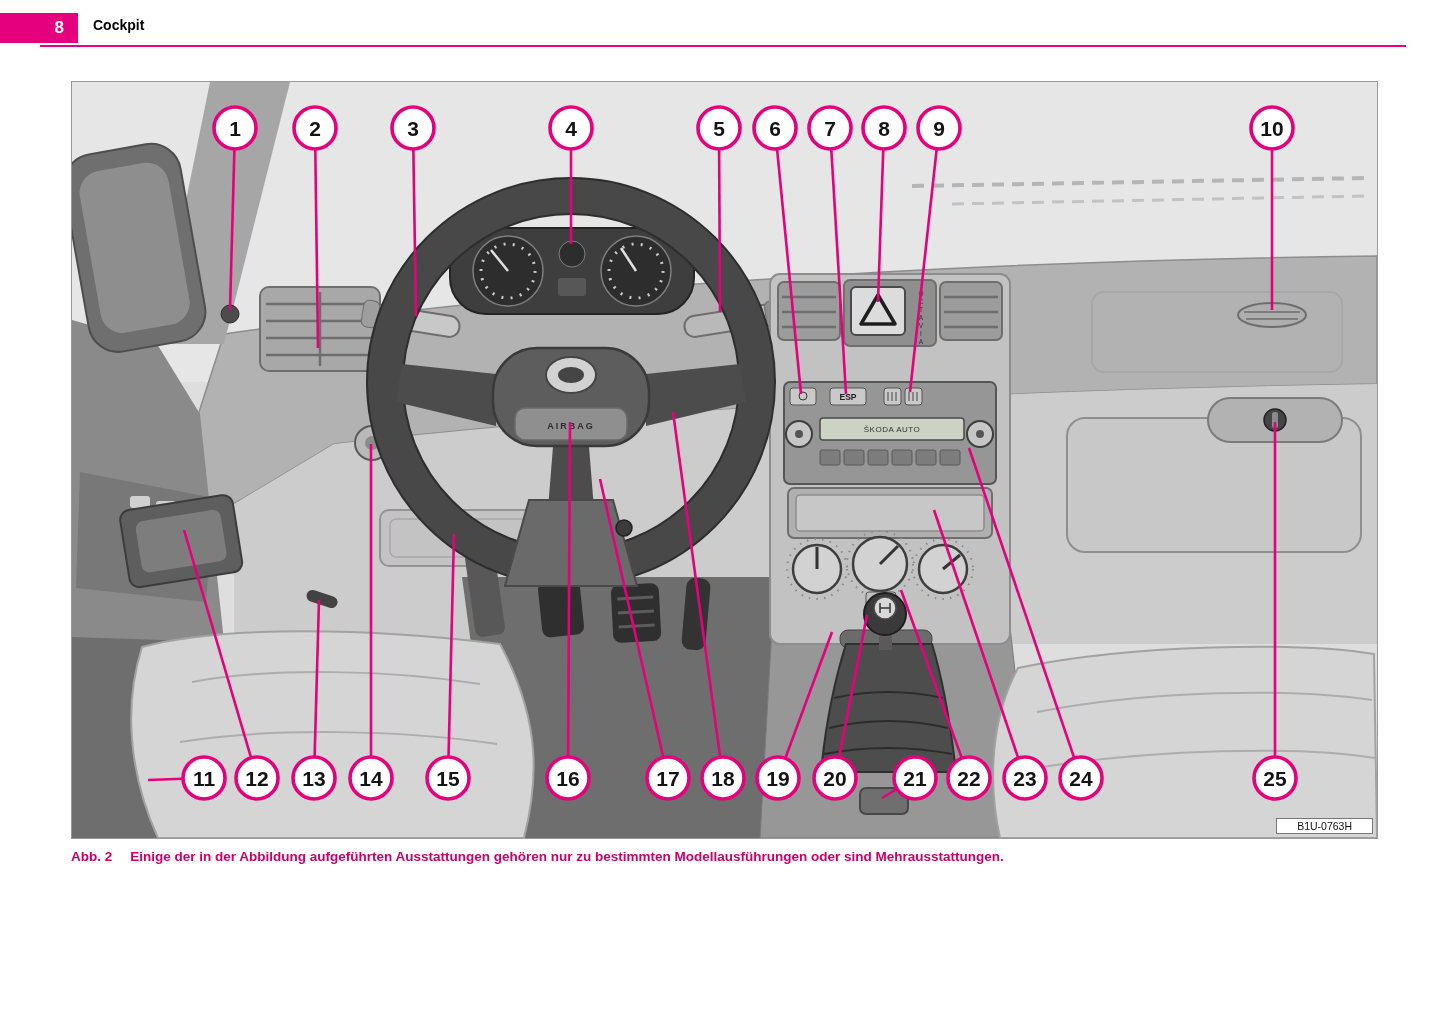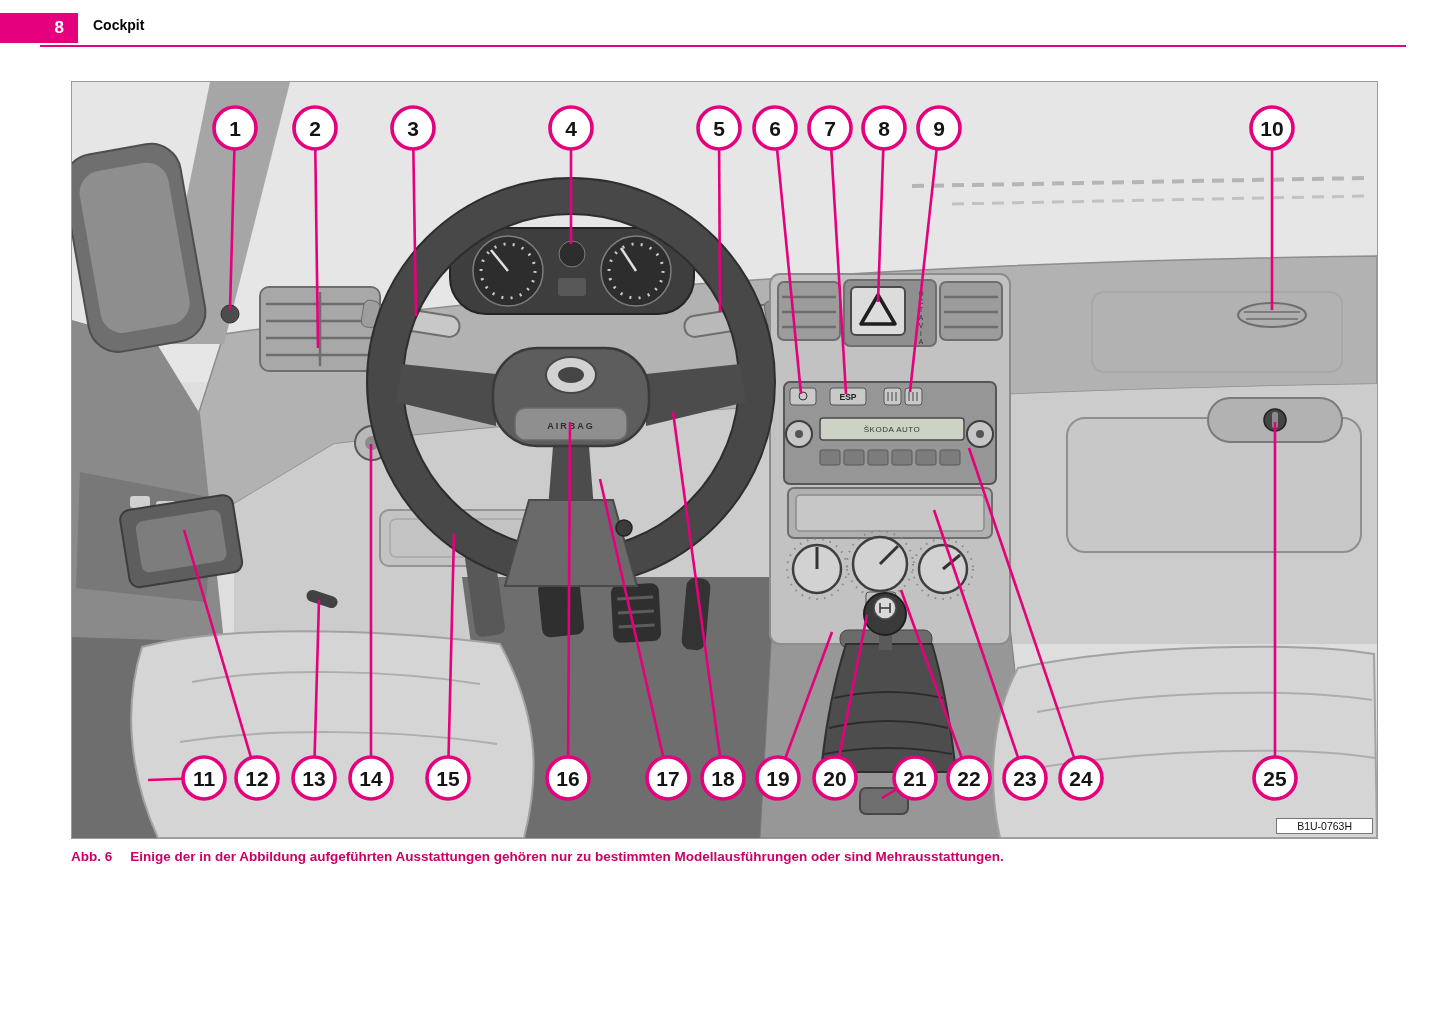--- a/index.html
+++ b/index.html
@@ -373,16 +373,16 @@
         <g class="callout">
           <circle cx="1203" cy="696" r="21"></circle>
           <text x="1203" y="696" dy="7.5">25</text>
         </g>
       </svg>
 
     <div class="figcode">B1U-0763H</div>
   </div>
 
   <div class="caption">
-    <span class="cap-label">Abb. 6</span><span>Einige der in der Abbildung aufgeführten Ausstattungen gehören nur zu bestimmten Modellausführungen oder sind Mehrausstattungen.</span>
+    <span class="cap-label">Abb. 2</span><span>Einige der in der Abbildung aufgeführten Ausstattungen gehören nur zu bestimmten Modellausführungen oder sind Mehrausstattungen.</span>
   </div>
 
 </div>
 
 </body></html>

